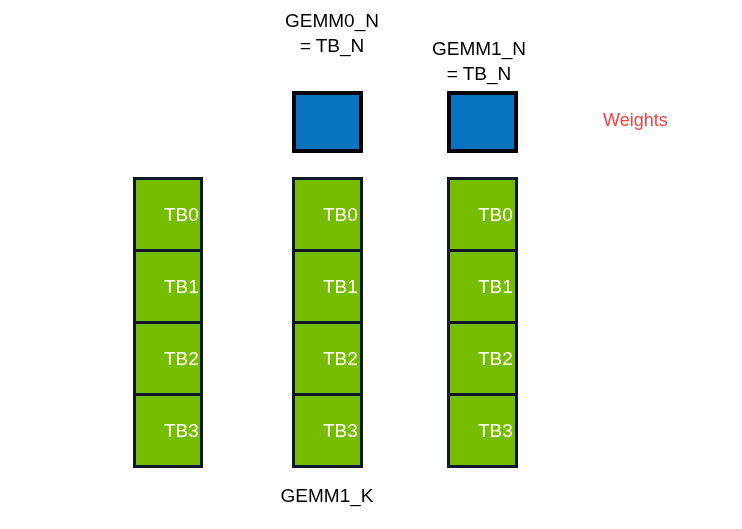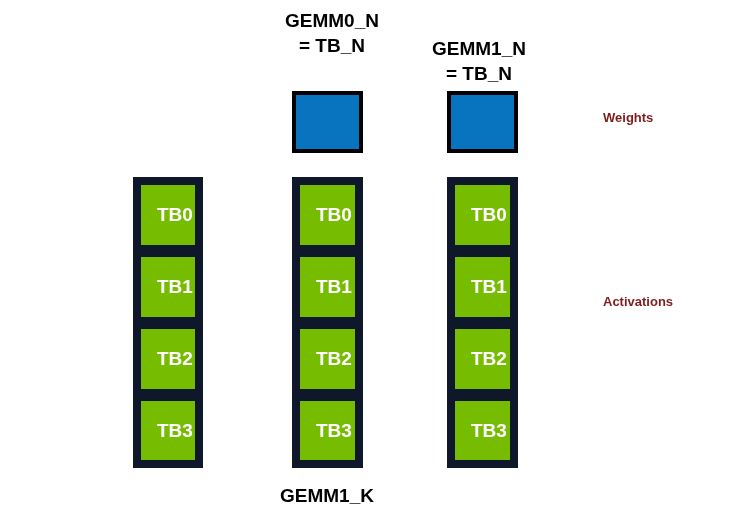--- a/index.html
+++ b/index.html
@@ -9,21 +9,20 @@
   }
   body {
     font-family: "Liberation Sans", sans-serif;
   }
   #canvas {
     position: relative;
     width: 742px;
     height: 529px;
     background: #ffffff;
     overflow: hidden;
-    font-weight: bold;
   }
 
   
   .label {
     position: absolute;
     color: #000000;
     font-size: 19px;
     line-height: 24px;
     white-space: pre;
     font-family: "Liberation Sans", sans-serif;
@@ -56,44 +55,44 @@
 
   
   .activation-column {
     position: absolute;
     display: flex;
     flex-direction: column;
     box-sizing: border-box;
   }
   .tb-cell {
     background: #76bc00;
-    border: 8px solid #0f172a;
+    border: 3px solid #0f172a;
     box-sizing: border-box;
     display: flex;
     align-items: center;
     justify-content: flex-start;
     color: #ffffff;
     font-size: 19px;
     font-family: "Liberation Sans", sans-serif;
-    padding-left: 16px;
+    padding-left: 28px;
     margin-bottom: -4px;
   }
   .tb-cell:last-child {
     margin-bottom: 0;
   }
   .tb-cell .tb-text {
     display: block;
     white-space: pre;
   }
 
   
   .side-label {
     position: absolute;
-    color: #7f1d1d;
-    font-size: 13px;
+    color: #ef4444;
+    font-size: 18px;
     white-space: pre;
     font-family: "Liberation Sans", sans-serif;
   }
 </style>
 </head>
 <body>
 
 <div id="canvas">
 
   <div class="col-header" style="left:257px; top:8px; width:150px;">
@@ -150,19 +149,18 @@
     <div class="tb-cell" style="height:76px;">
       <span class="tb-text">TB2</span>
     </div>
     <div class="tb-cell" style="height:75px;">
       <span class="tb-text">TB3</span>
     </div>
   </div>
 
   <div class="side-label" style="left:603px; top:110px;">Weights</div>
 
-  <div class="side-label" style="left:603px; top:294px;">Activations</div>
 
 
 
   <div class="label center" style="left:252px; top:484px; width:150px;">GEMM1_K</div>
 
 </div>
 
 </body></html>

